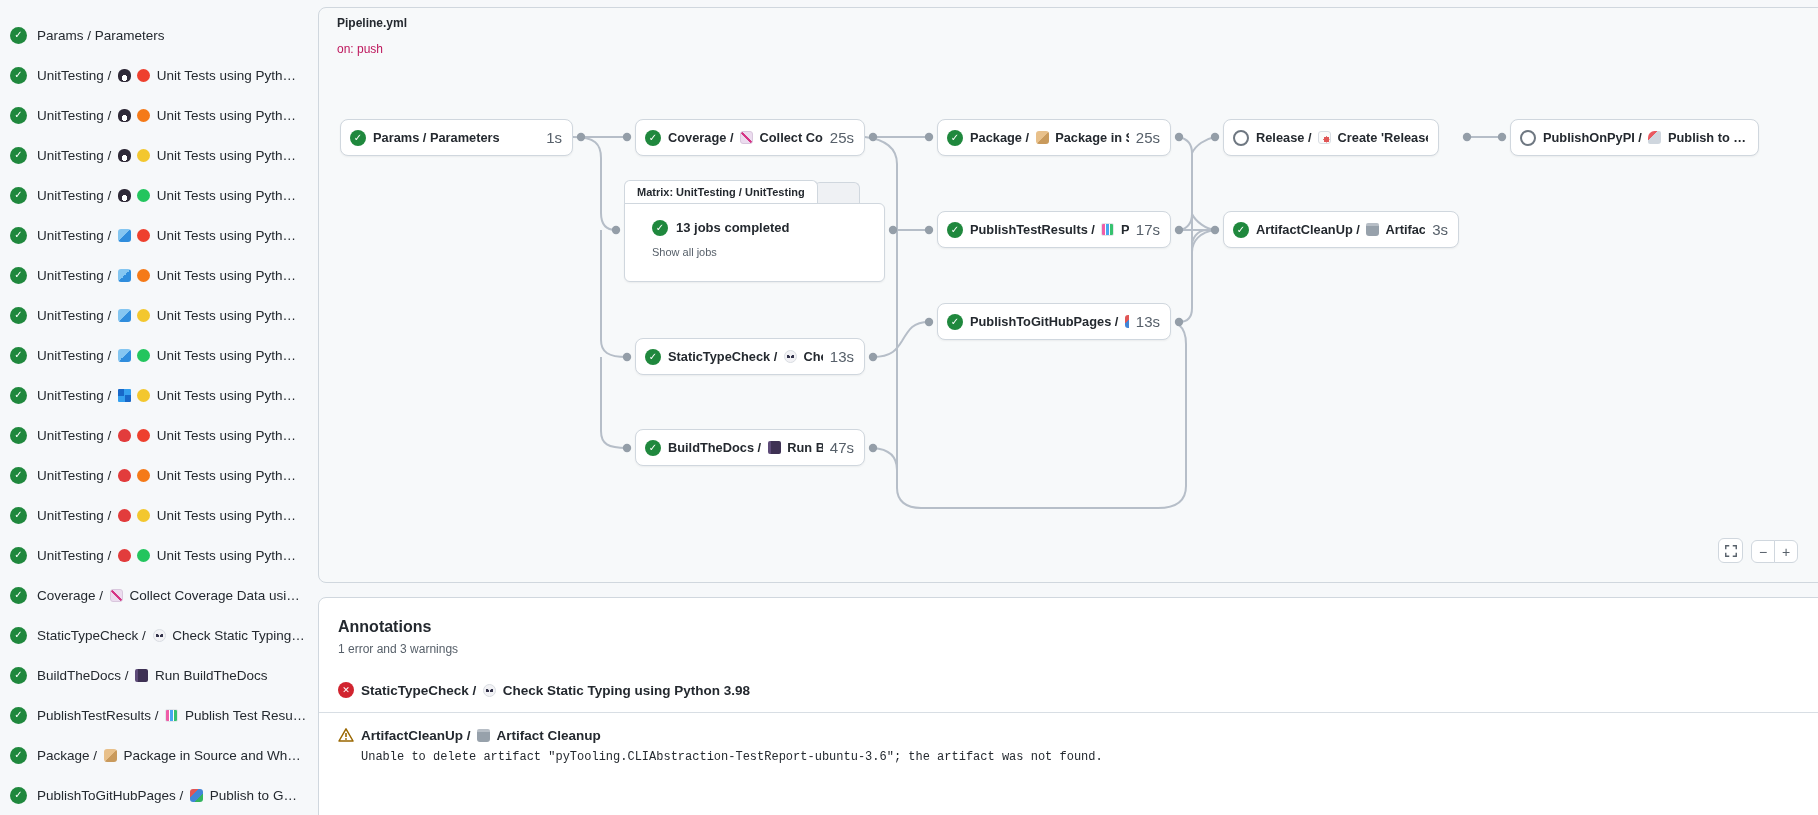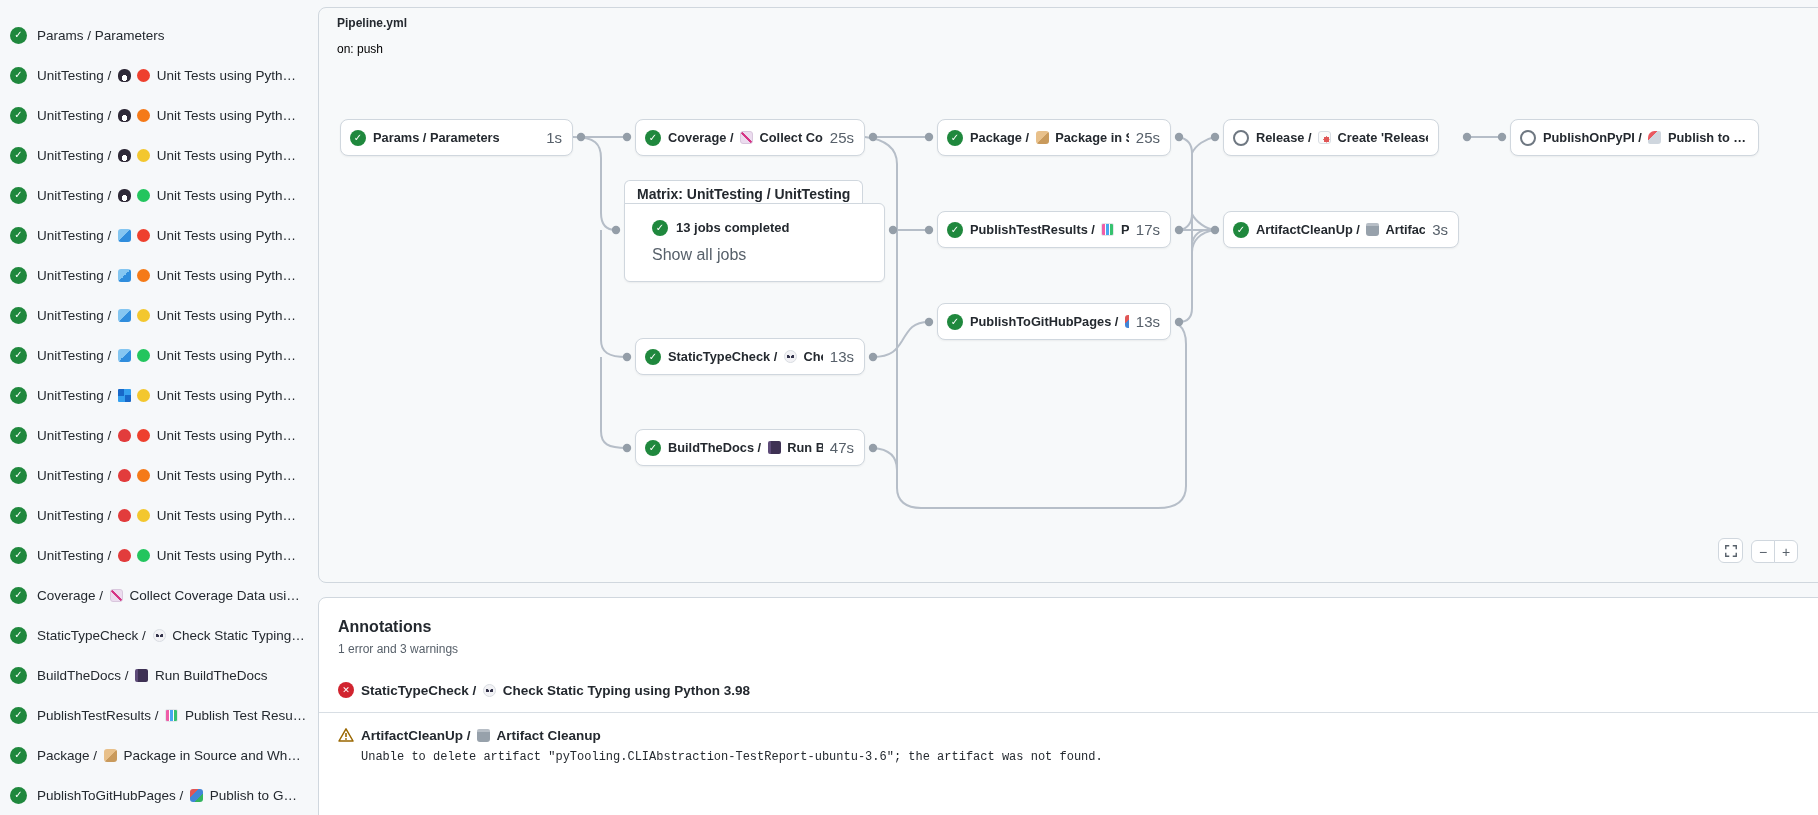--- a/index.html
+++ b/index.html
@@ -46,52 +46,52 @@
   .sjob-label{font-size:13.5px;white-space:nowrap;overflow:hidden;display:flex;align-items:center;}
   .sjob-label .txt{white-space:pre;}
 
   
   .graph-card{
     position:absolute;left:318px;top:7px;right:-12px;height:576px;
     background:#f7f9fa;border:1px solid #d0d7de;border-radius:8px;
     box-sizing:border-box;
   }
   .g-title{position:absolute;left:337px;top:16px;font-size:12px;font-weight:700;margin:0;z-index:2;}
-  .g-trigger{position:absolute;left:337px;top:42px;font-size:12px;color:#000000;z-index:2;}
+  .g-trigger{position:absolute;left:337px;top:42px;font-size:12px;color:#be185d;z-index:2;}
 
   #connectors{position:absolute;left:0;top:0;z-index:1;pointer-events:none;}
 
   .node{
     position:absolute;height:37px;z-index:2;box-sizing:border-box;
     background:#fff;border:1px solid #d0d7de;border-radius:8px;
     box-shadow:0 1px 2px rgba(31,35,40,.06);
     display:flex;align-items:center;gap:7px;padding:0 10px 0 9px;cursor:pointer;
   }
   .nlabel{font-size:12.8px;font-weight:700;white-space:nowrap;overflow:hidden;flex:1;display:flex;align-items:center;}
   .nlabel .txt{white-space:pre;}
   .ntime{font-size:15px;color:#57606a;font-weight:400;margin-left:auto;flex:none;}
 
   
   .matrix-tab{
     position:absolute;left:624px;top:180px;z-index:2;height:24px;box-sizing:border-box;
     background:#fff;border:1px solid #d0d7de;border-bottom:none;border-radius:6px 6px 0 0;
-    font-size:14px;font-weight:700;padding:5px 12px 0 12px;cursor:pointer;
+    font-size:11px;font-weight:700;padding:5px 12px 0 12px;cursor:pointer;
   }
   .matrix-tab-stub{
     position:absolute;left:814px;top:182px;z-index:1;width:46px;height:22px;box-sizing:border-box;
     background:#eff1f4;border:1px solid #d0d7de;border-bottom:none;border-radius:6px 6px 0 0;
   }
   .matrix-card{
     position:absolute;left:624px;top:203px;width:261px;height:79px;z-index:2;box-sizing:border-box;
     background:#fff;border:1px solid #d0d7de;border-radius:0 6px 6px 6px;
     box-shadow:0 1px 2px rgba(31,35,40,.06);padding:16px 0 0 27px;cursor:pointer;
   }
   .mrow{display:flex;gap:8px;}
   .mtext{font-size:13px;font-weight:700;}
-  .mlink{display:inline-block;margin:10px 0 0 0;font-size:16px;color:#57606a;text-decoration:none;cursor:pointer;}
+  .mlink{display:inline-block;margin:10px 0 0 0;font-size:11px;color:#57606a;text-decoration:none;cursor:pointer;}
 
   
   .ctl-fs{
     position:absolute;left:1718px;top:538px;width:25px;height:25px;z-index:3;
     background:#fff;border:1px solid #d0d7de;border-radius:6px;
     display:flex;align-items:center;justify-content:center;padding:0;cursor:pointer;
   }
   .zoomgrp{position:absolute;left:1751px;top:540px;z-index:3;display:flex;}
   .zoomgrp button{
     width:24px;height:23px;background:#fff;border:1px solid #d0d7de;

